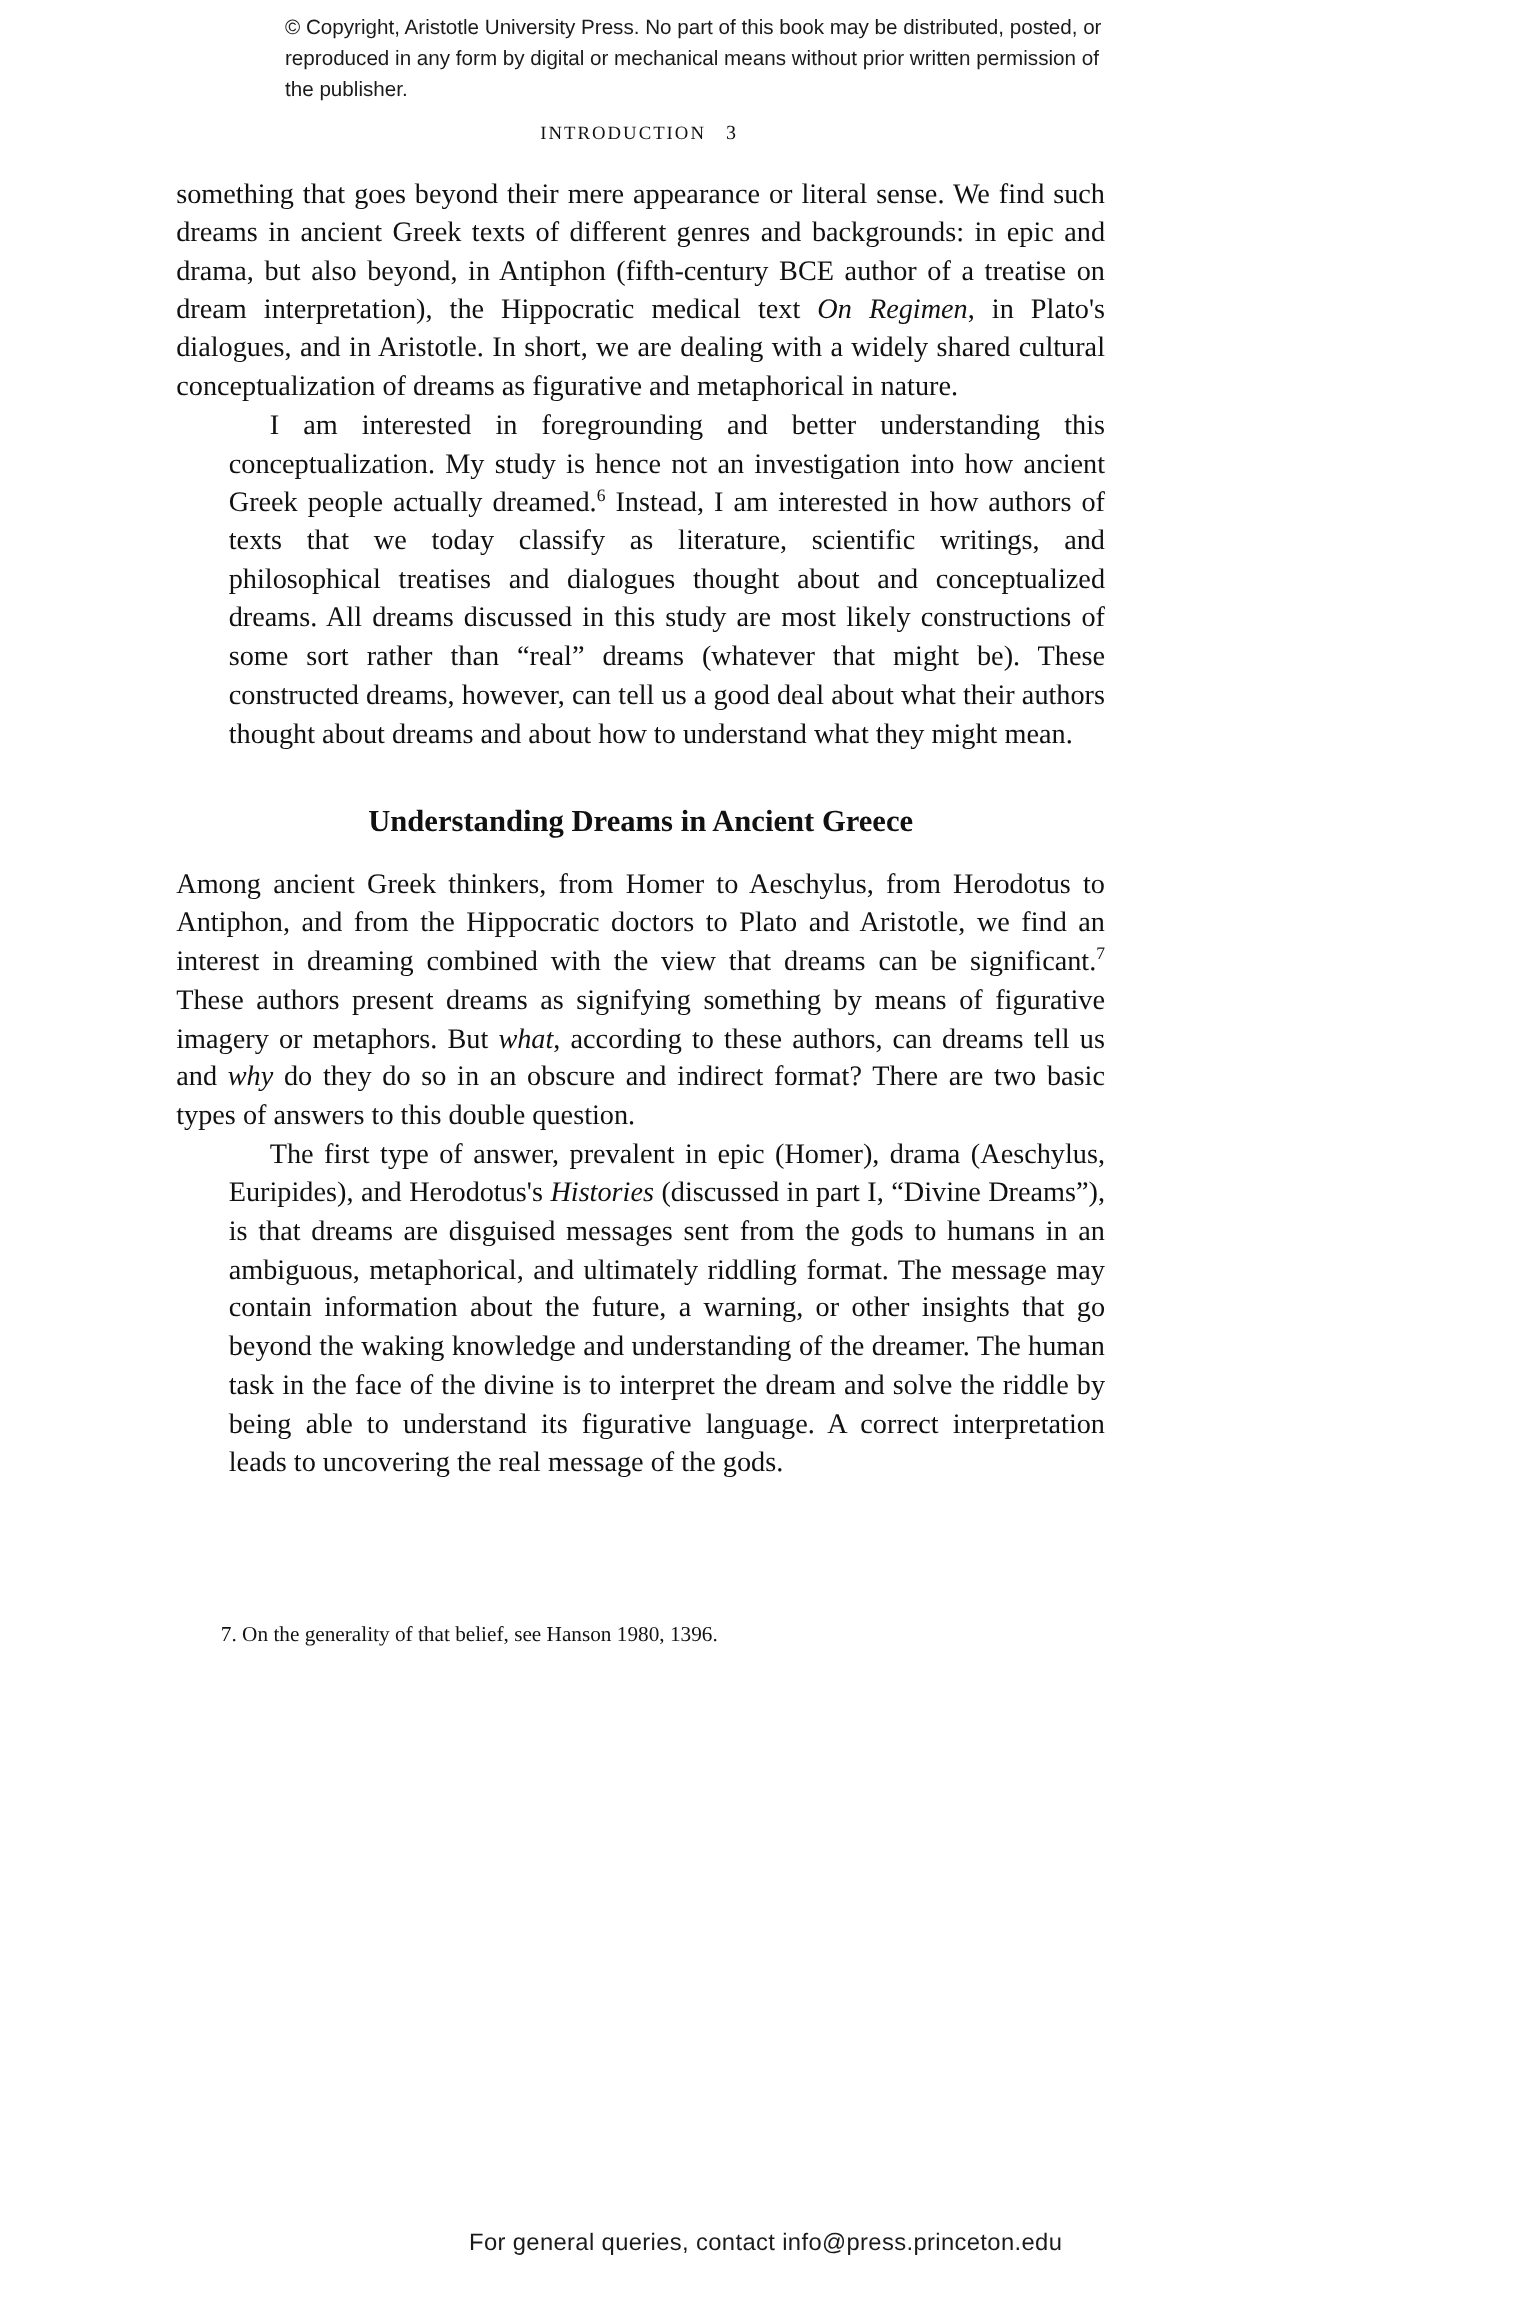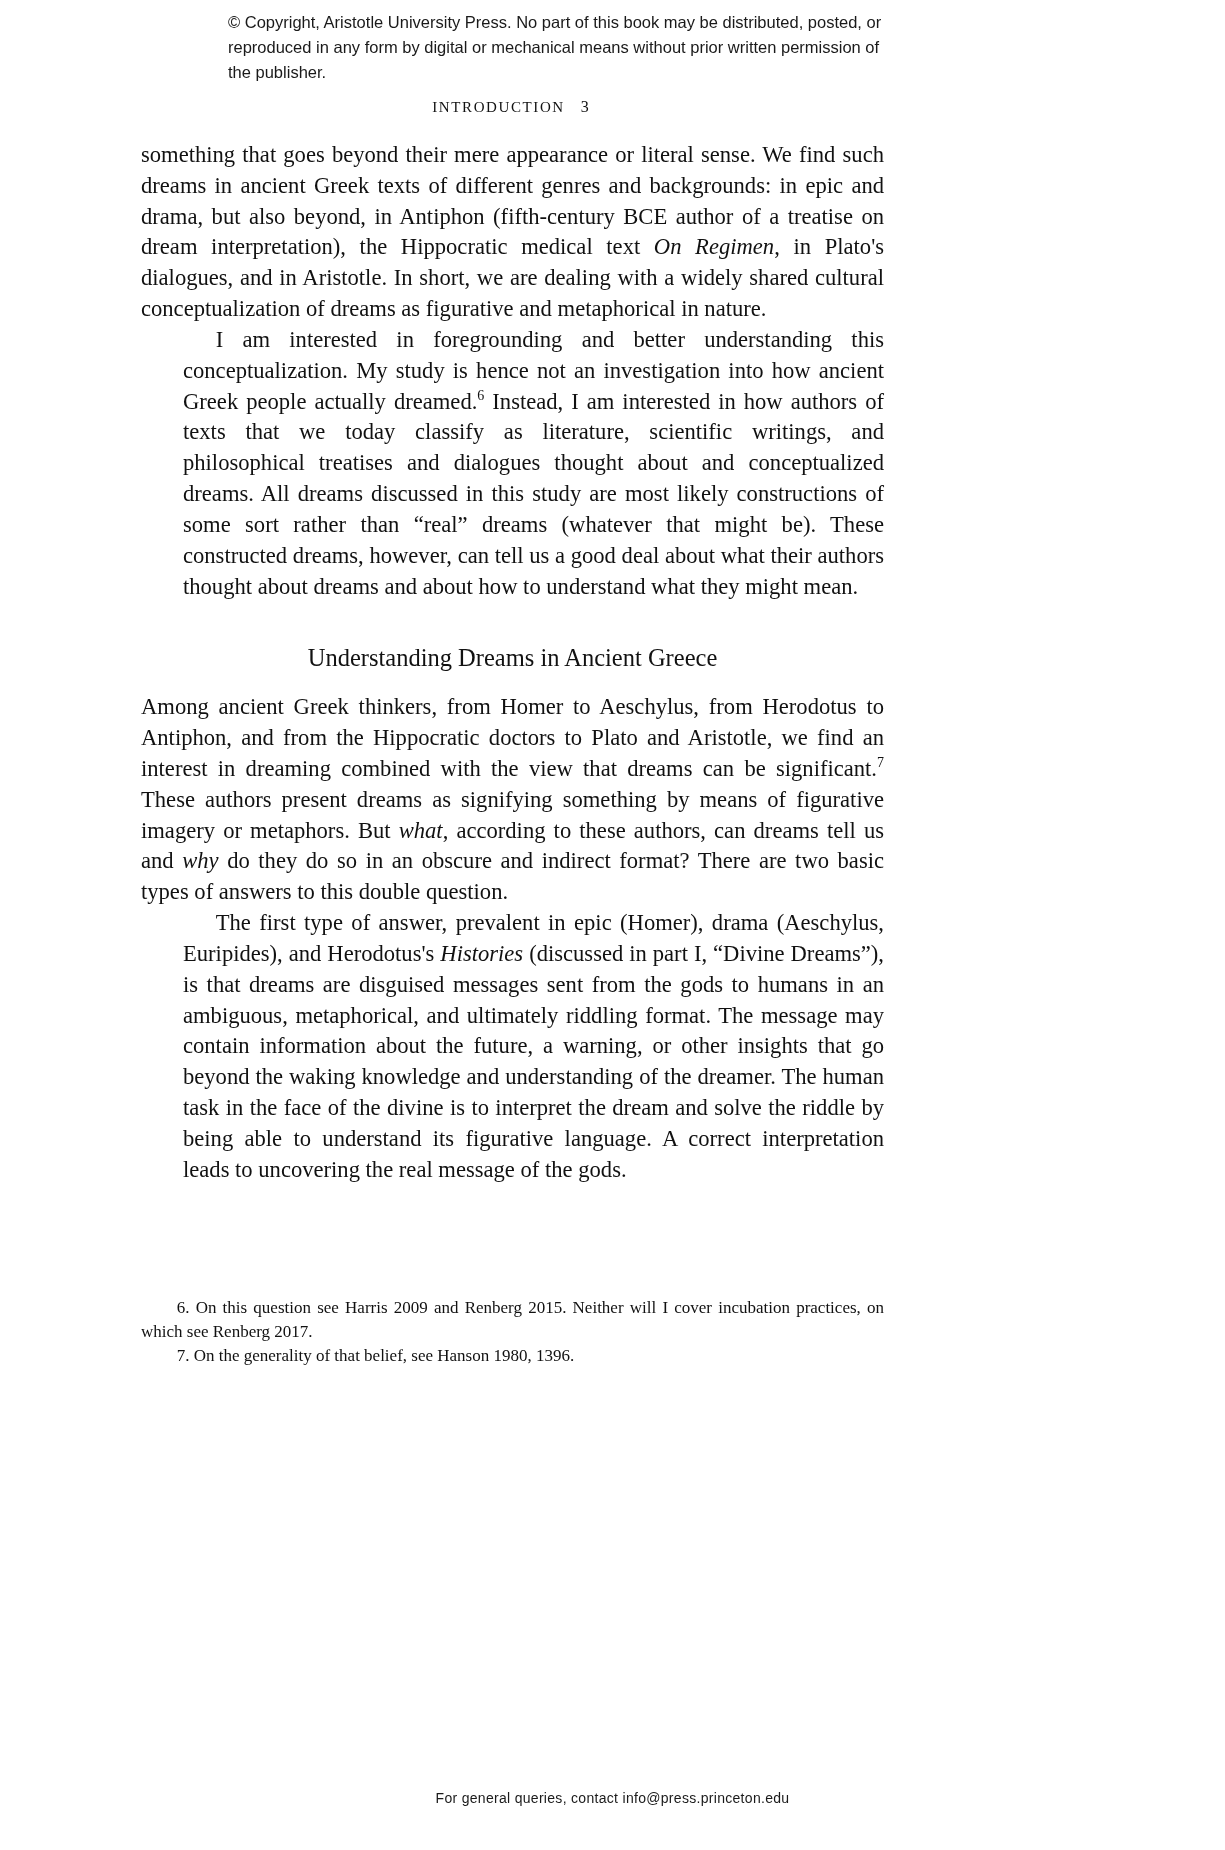--- a/index.html
+++ b/index.html
@@ -61,21 +61,21 @@
     hyphens: manual;
   }
   p.indent {
     text-indent: 1.45em;
     margin-left: 42px;
   }
 
   h2.section-heading {
     margin: 40px 0 18px 0;
     font-size: 24.5px;
-    font-weight: normal;
+    font-weight: bold;
     text-align: center;
     line-height: 1.3;
   }
 
   em { font-style: italic; }
 
   sup {
     font-size: 0.62em;
     vertical-align: super;
     line-height: 0;
@@ -97,21 +97,21 @@
     text-indent: 2.1em;
   }
 
   .footer-note {
     position: absolute;
     bottom: 44px;
     left: 0;
     width: 1225px;
     text-align: center;
     font-family: "Liberation Sans", sans-serif;
-    font-size: 14px;
+    font-size: 19px;
     letter-spacing: 0.3px;
     color: #1a1a1a;
   }
 </style>
 </head>
 <body>
 
 <div class="copyright-notice">© Copyright, Aristotle University Press. No part of this book may be distributed, posted, or reproduced in any form by digital or mechanical means without prior written permission of the publisher.</div>
 
 <div class="running-head">
@@ -127,17 +127,16 @@
   <h2 class="section-heading">Understanding Dreams in Ancient Greece</h2>
 
   <p class="para"><span>Among ancient Greek thinkers, from Homer to Aeschylus, from Herodotus to Antiphon, and from the Hippocratic doctors to Plato and Aristotle, we find an interest in dreaming combined with the view that dreams can be significant.</span><sup>7</sup><span> These authors present dreams as signifying something by means of figurative imagery or metaphors. But </span><em>what</em><span>, according to these authors, can dreams tell us and </span><em>why</em><span> do they do so in an obscure and indirect format? There are two basic types of answers to this double question.</span></p>
 
   <p class="para indent"><span>The first type of answer, prevalent in epic (Homer), drama (Aeschylus, Euripides), and Herodotus's </span><em>Histories</em><span> (discussed in part I, “Divine Dreams”), is that dreams are disguised messages sent from the gods to humans in an ambiguous, metaphorical, and ultimately riddling format. The message may contain information about the future, a warning, or other insights that go beyond the waking knowledge and understanding of the dreamer. The human task in the face of the divine is to interpret the dream and solve the riddle by being able to understand its figurative language. A correct interpretation leads to uncovering the real message of the gods.</span></p>
 
 
 </div>
 
 <div class="footnotes">
-  <p class="fn-indent">6. On this question see Harris 2009 and Renberg 2015. Neither will I cover incubation practices, on which see Renberg 2017.</p>
   <p class="fn-indent">7. On the generality of that belief, see Hanson 1980, 1396.</p>
 </div>
 
 <div class="footer-note">For general queries, contact info@press.princeton.edu</div>
 
 </body></html>

